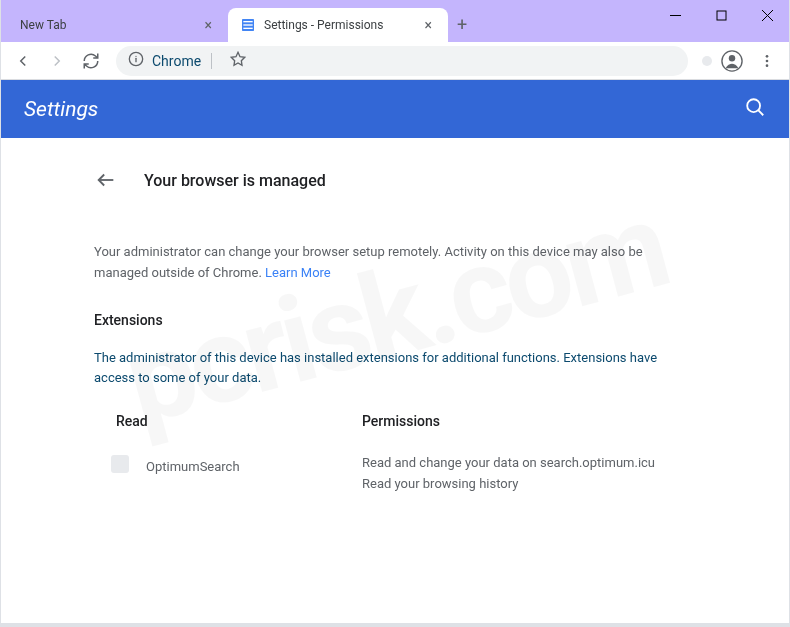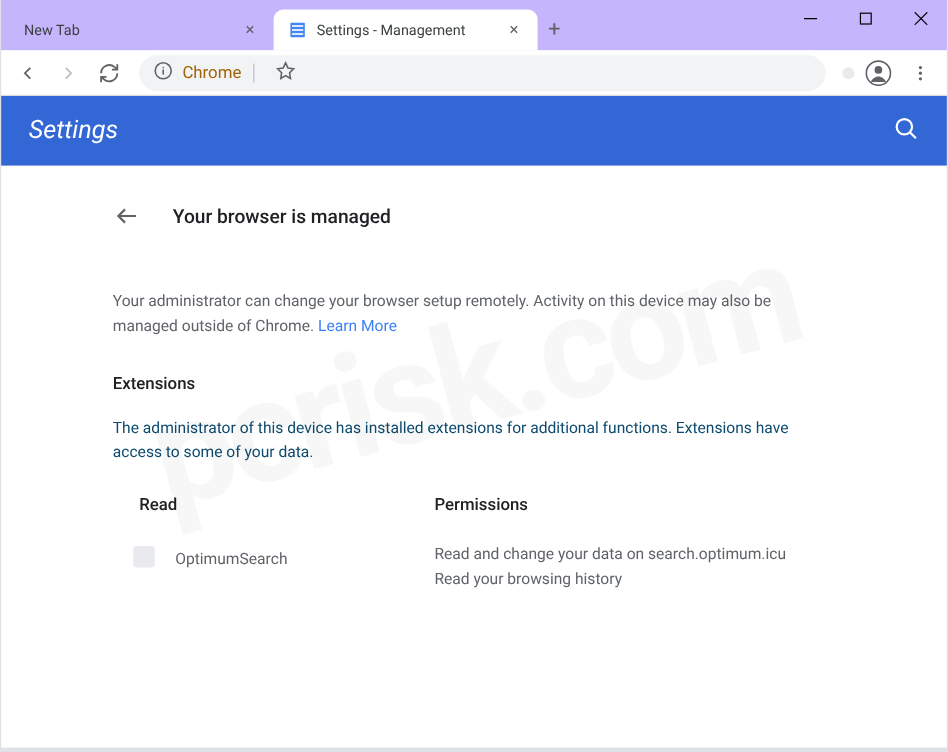--- a/index.html
+++ b/index.html
@@ -20,21 +20,21 @@
     .win-ctrl svg { width: 11px; height: 11px; }
     
     
     .toolbar { height: 38px; background: #fff; display: flex; align-items: center; padding: 0 8px; gap: 4px; border-bottom: 1px solid #dadce0; }
     .nav-btn { width: 30px; height: 30px; display: flex; align-items: center; justify-content: center; color: #5f6368; cursor: pointer; border-radius: 50%; }
     .nav-btn.disabled { color: #bdc1c6; cursor: default; }
     .nav-btn svg { width: 18px; height: 18px; }
     .address-bar { flex: 1; height: 30px; background: #f1f3f4; border-radius: 15px; display: flex; align-items: center; padding: 0 12px; margin: 0 6px; font-size: 14px; }
     .addr-icon { margin-right: 8px; color: #5f6368; }
     .addr-icon svg { width: 16px; height: 16px; }
-    .addr-label { color: #a16207; border-right: 1px solid #bdc1c6; padding-right: 10px; margin-right: 10px; }
+    .addr-label { color: #0c4a6e; border-right: 1px solid #bdc1c6; padding-right: 10px; margin-right: 10px; }
     .addr-url { color: #202124; flex: 1; }
     .addr-star { color: #5f6368; margin-left: 8px; }
     .addr-star svg { width: 16px; height: 16px; }
     .toolbar-right { display: flex; align-items: center; gap: 6px; margin-left: 4px; }
     .dot-icon { width: 10px; height: 10px; background: #e8eaed; border-radius: 50%; }
     .account-icon { width: 28px; height: 28px; display: flex; align-items: center; justify-content: center; }
     .account-icon svg { width: 22px; height: 22px; fill: #5f6368; }
     .menu-btn svg { width: 16px; height: 16px; }
     
     
@@ -87,21 +87,21 @@
     </div>
     <div class="tab active">
       <span class="tab-icon">
         <svg viewBox="0 0 24 24">
             <rect x="3" y="3" width="18" height="18" fill="#4285f4" rx="1"></rect>
             <rect x="5" y="6" width="14" height="2" fill="#fff"></rect>
             <rect x="5" y="11" width="14" height="2" fill="#fff"></rect>
             <rect x="5" y="16" width="14" height="2" fill="#fff"></rect>
           </svg>
       </span>
-      <span class="tab-title">Settings - Management</span>
+      <span class="tab-title">Settings - Permissions</span>
       <span class="tab-close">×</span>
     </div>
     <div class="new-tab-btn">+</div>
   </div>
   <div class="window-controls">
     <div class="win-ctrl">
       <svg viewBox="0 0 11 11">
           <line x1="0" y1="5.5" x2="11" y2="5.5" stroke="#000" stroke-width="1"></line>
         </svg>
     </div>

